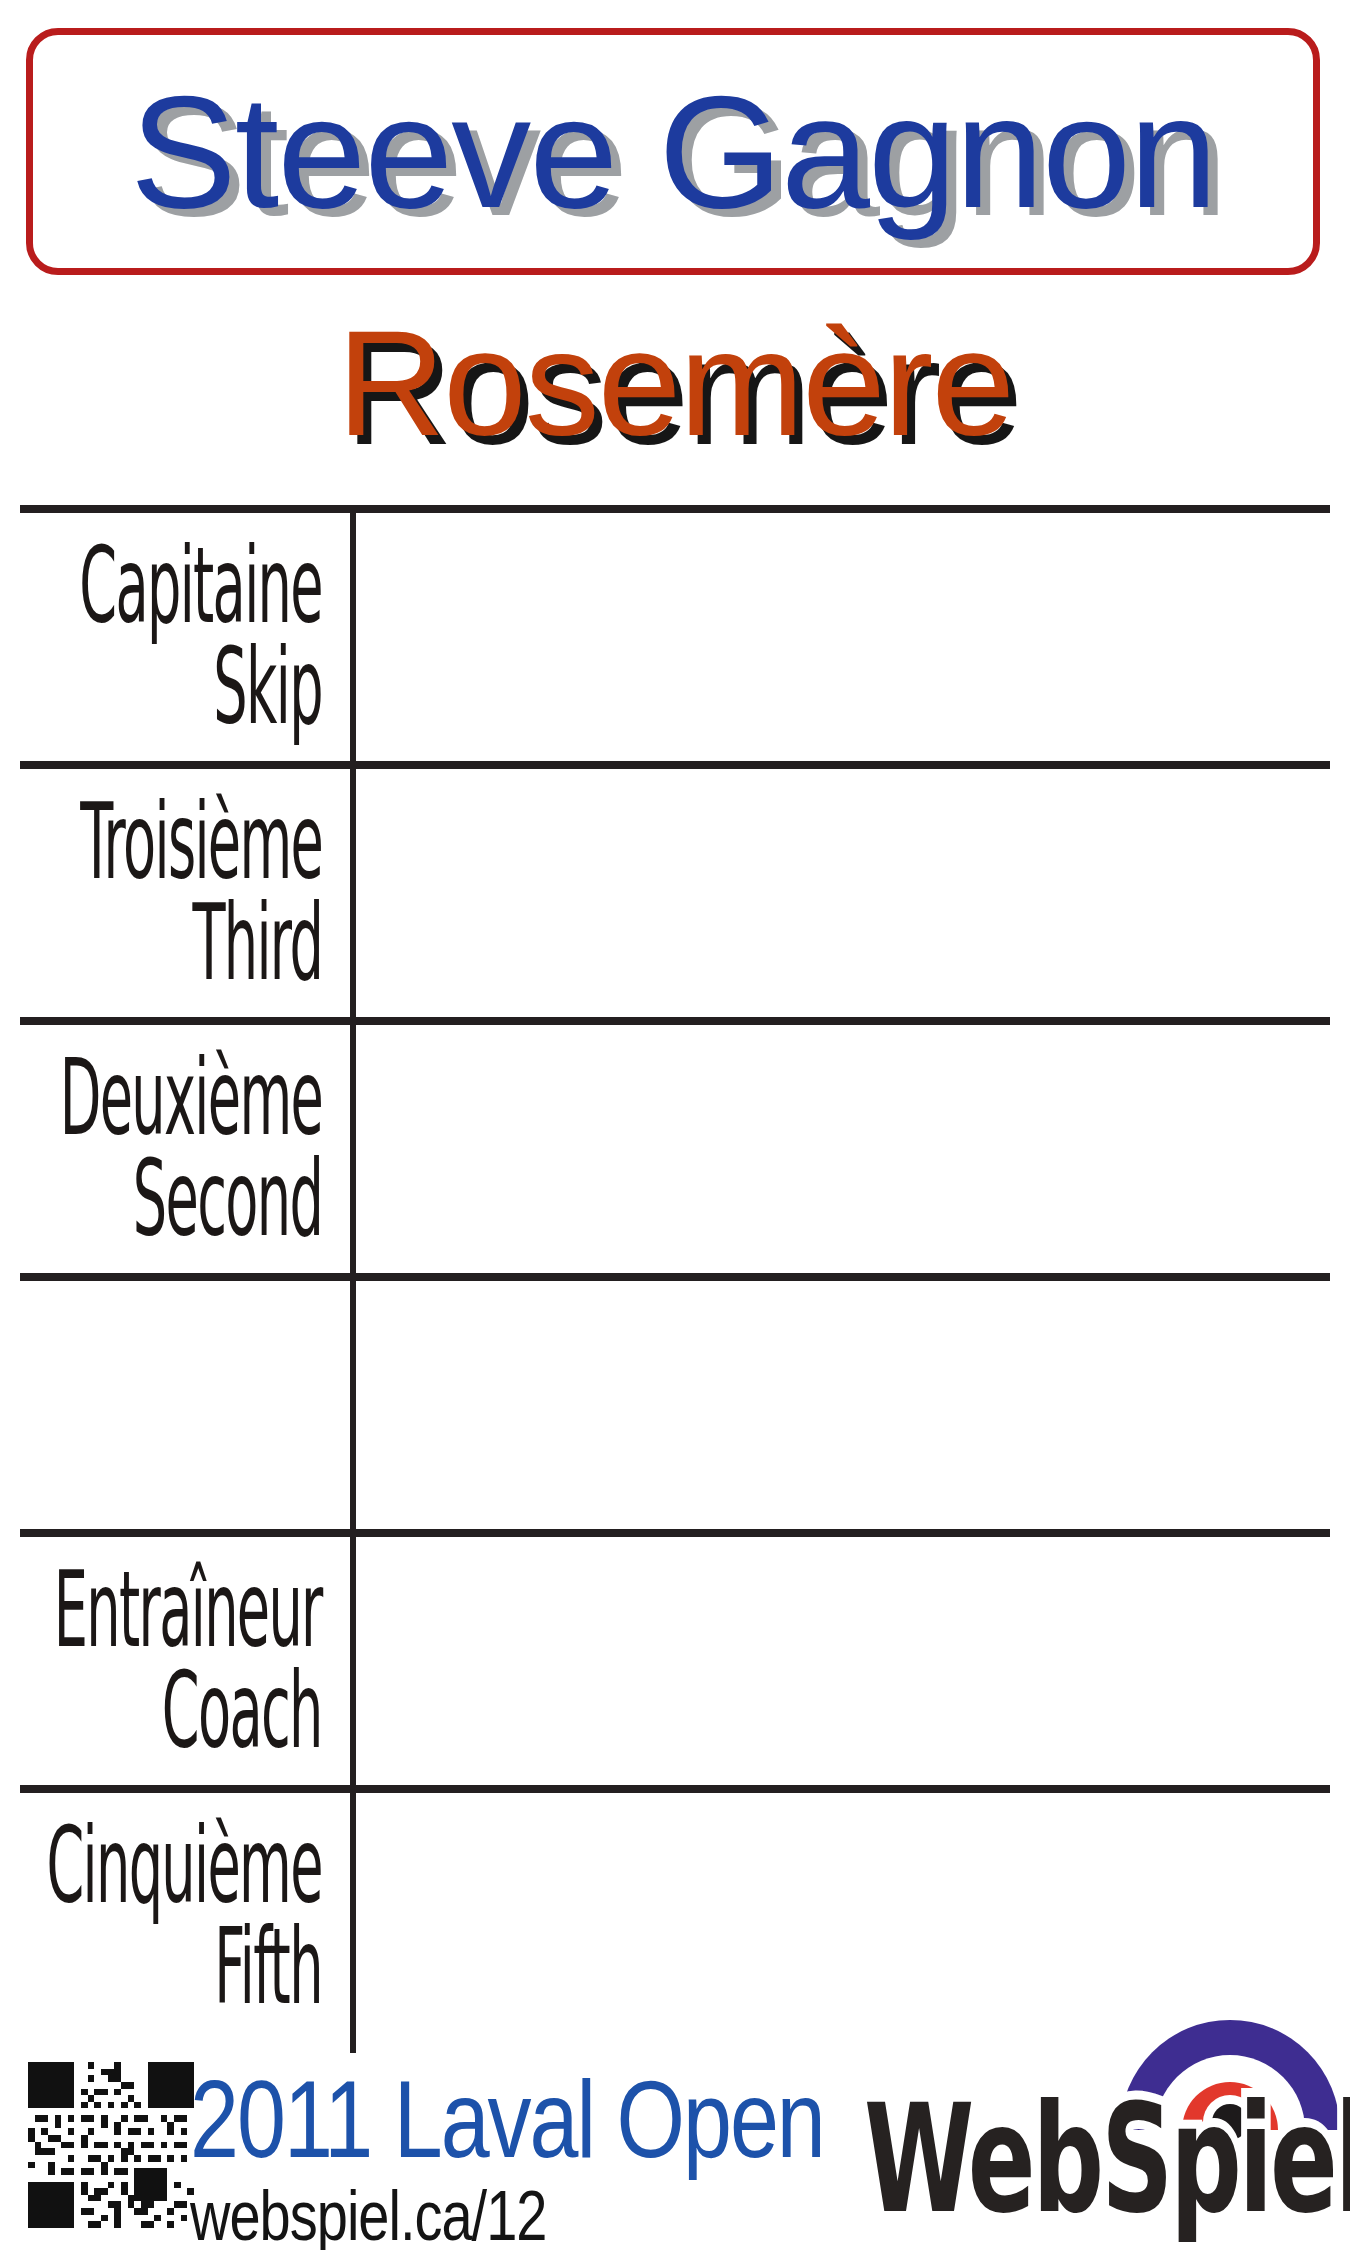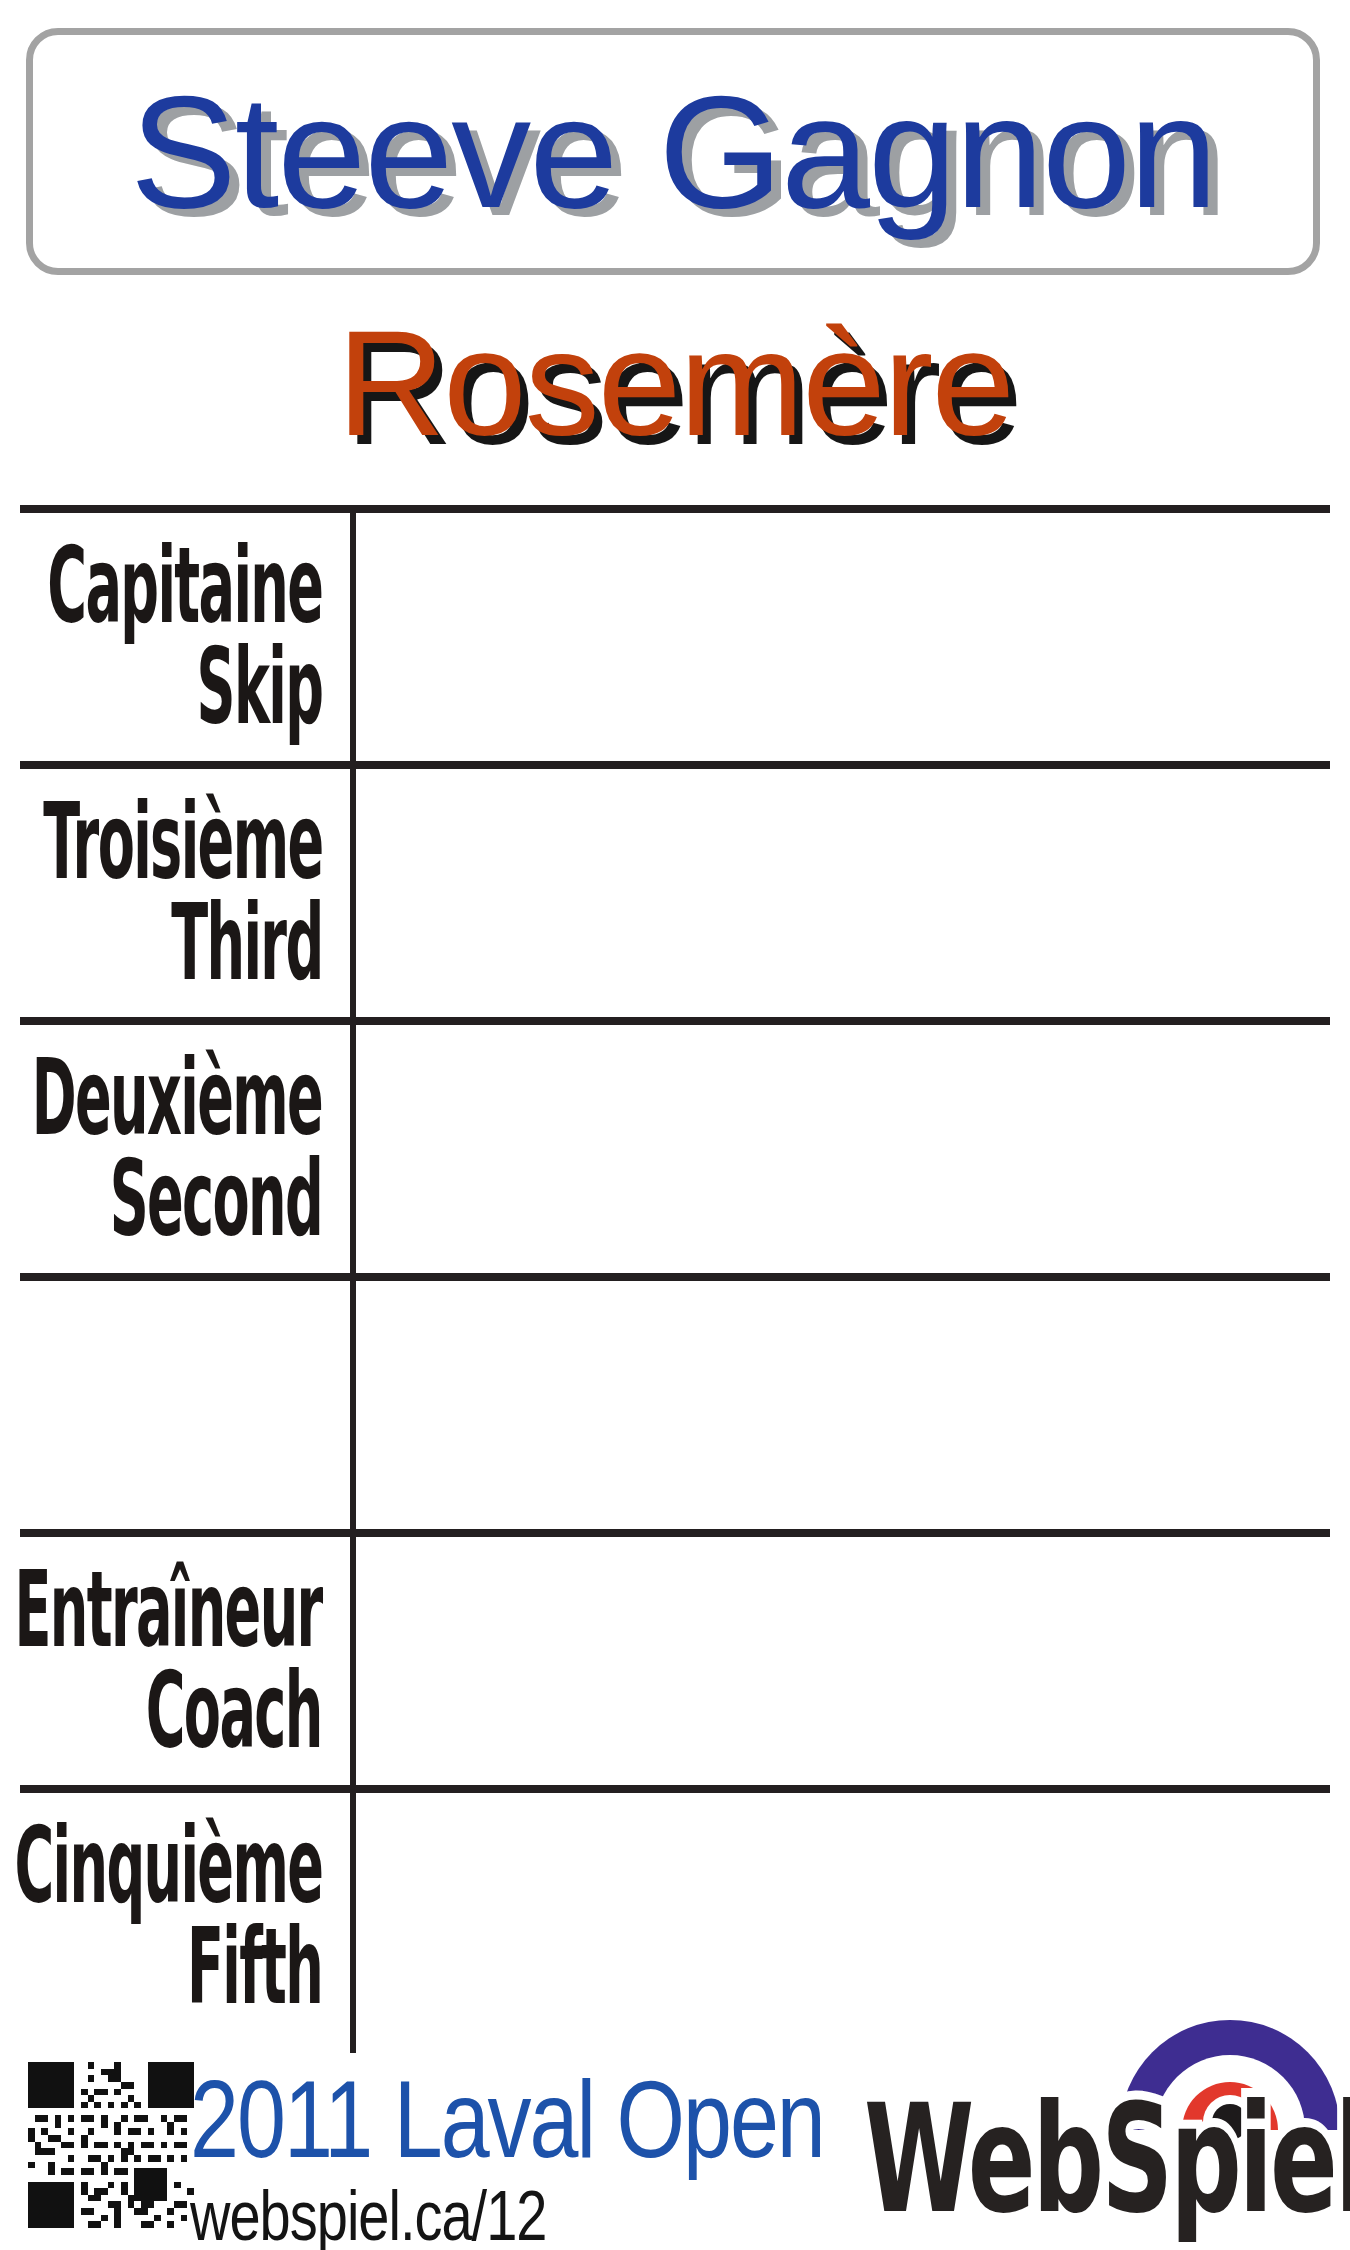--- a/index.html
+++ b/index.html
@@ -4,21 +4,21 @@
 <style>
   html,body { margin:0; padding:0; background:#fff; }
   .page {
     position:relative; width:1350px; height:2250px; background:#ffffff;
     overflow:hidden; font-family:"Liberation Sans", sans-serif;
   }
 
   
   .name-box {
     position:absolute; left:26px; top:28px; width:1294px; height:247px;
-    box-sizing:border-box; border:7px solid #a3a3a3; border-radius:32px;
+    box-sizing:border-box; border:7px solid #b91c1c; border-radius:32px;
     display:flex; align-items:center; justify-content:center; background:#fff;
   }
   .name-text {
     font-size:160px; font-weight:400; color:#1d3b9e; letter-spacing:-2px;
     text-shadow:10px 8px 0 #9da0a3; white-space:nowrap; line-height:1;
   }
   .club-text {
     position:absolute; left:0; top:308px; width:100%; text-align:center;
     font-size:150px; color:#c2410c; letter-spacing:-2px; line-height:1;
     text-shadow:8px 9px 0 #161616; white-space:nowrap;
@@ -31,21 +31,21 @@
   .vline {
     position:absolute; left:330px; top:0; width:6px; height:1548px;
     background:#231f20;
   }
   .row {
     box-sizing:border-box; height:256px; border-top:8px solid #231f20;
     display:flex;
   }
   .pos {
     box-sizing:border-box; width:330px; padding-right:28px;
-    display:flex; flex-direction:column; justify-content:center; align-items:flex-end;font-weight:bold;
+    display:flex; flex-direction:column; justify-content:center; align-items:flex-end;
   }
   .pos-inner {
     text-align:right; font-family:"DejaVu Sans", sans-serif;
     font-size:66px; line-height:0.96; letter-spacing:-2px; color:#1b1716;
     transform:scale(0.82,1.6); transform-origin:right center; white-space:nowrap;
   }
   .pos-inner span { display:block; }
   .entry { flex:1; }
 
   

